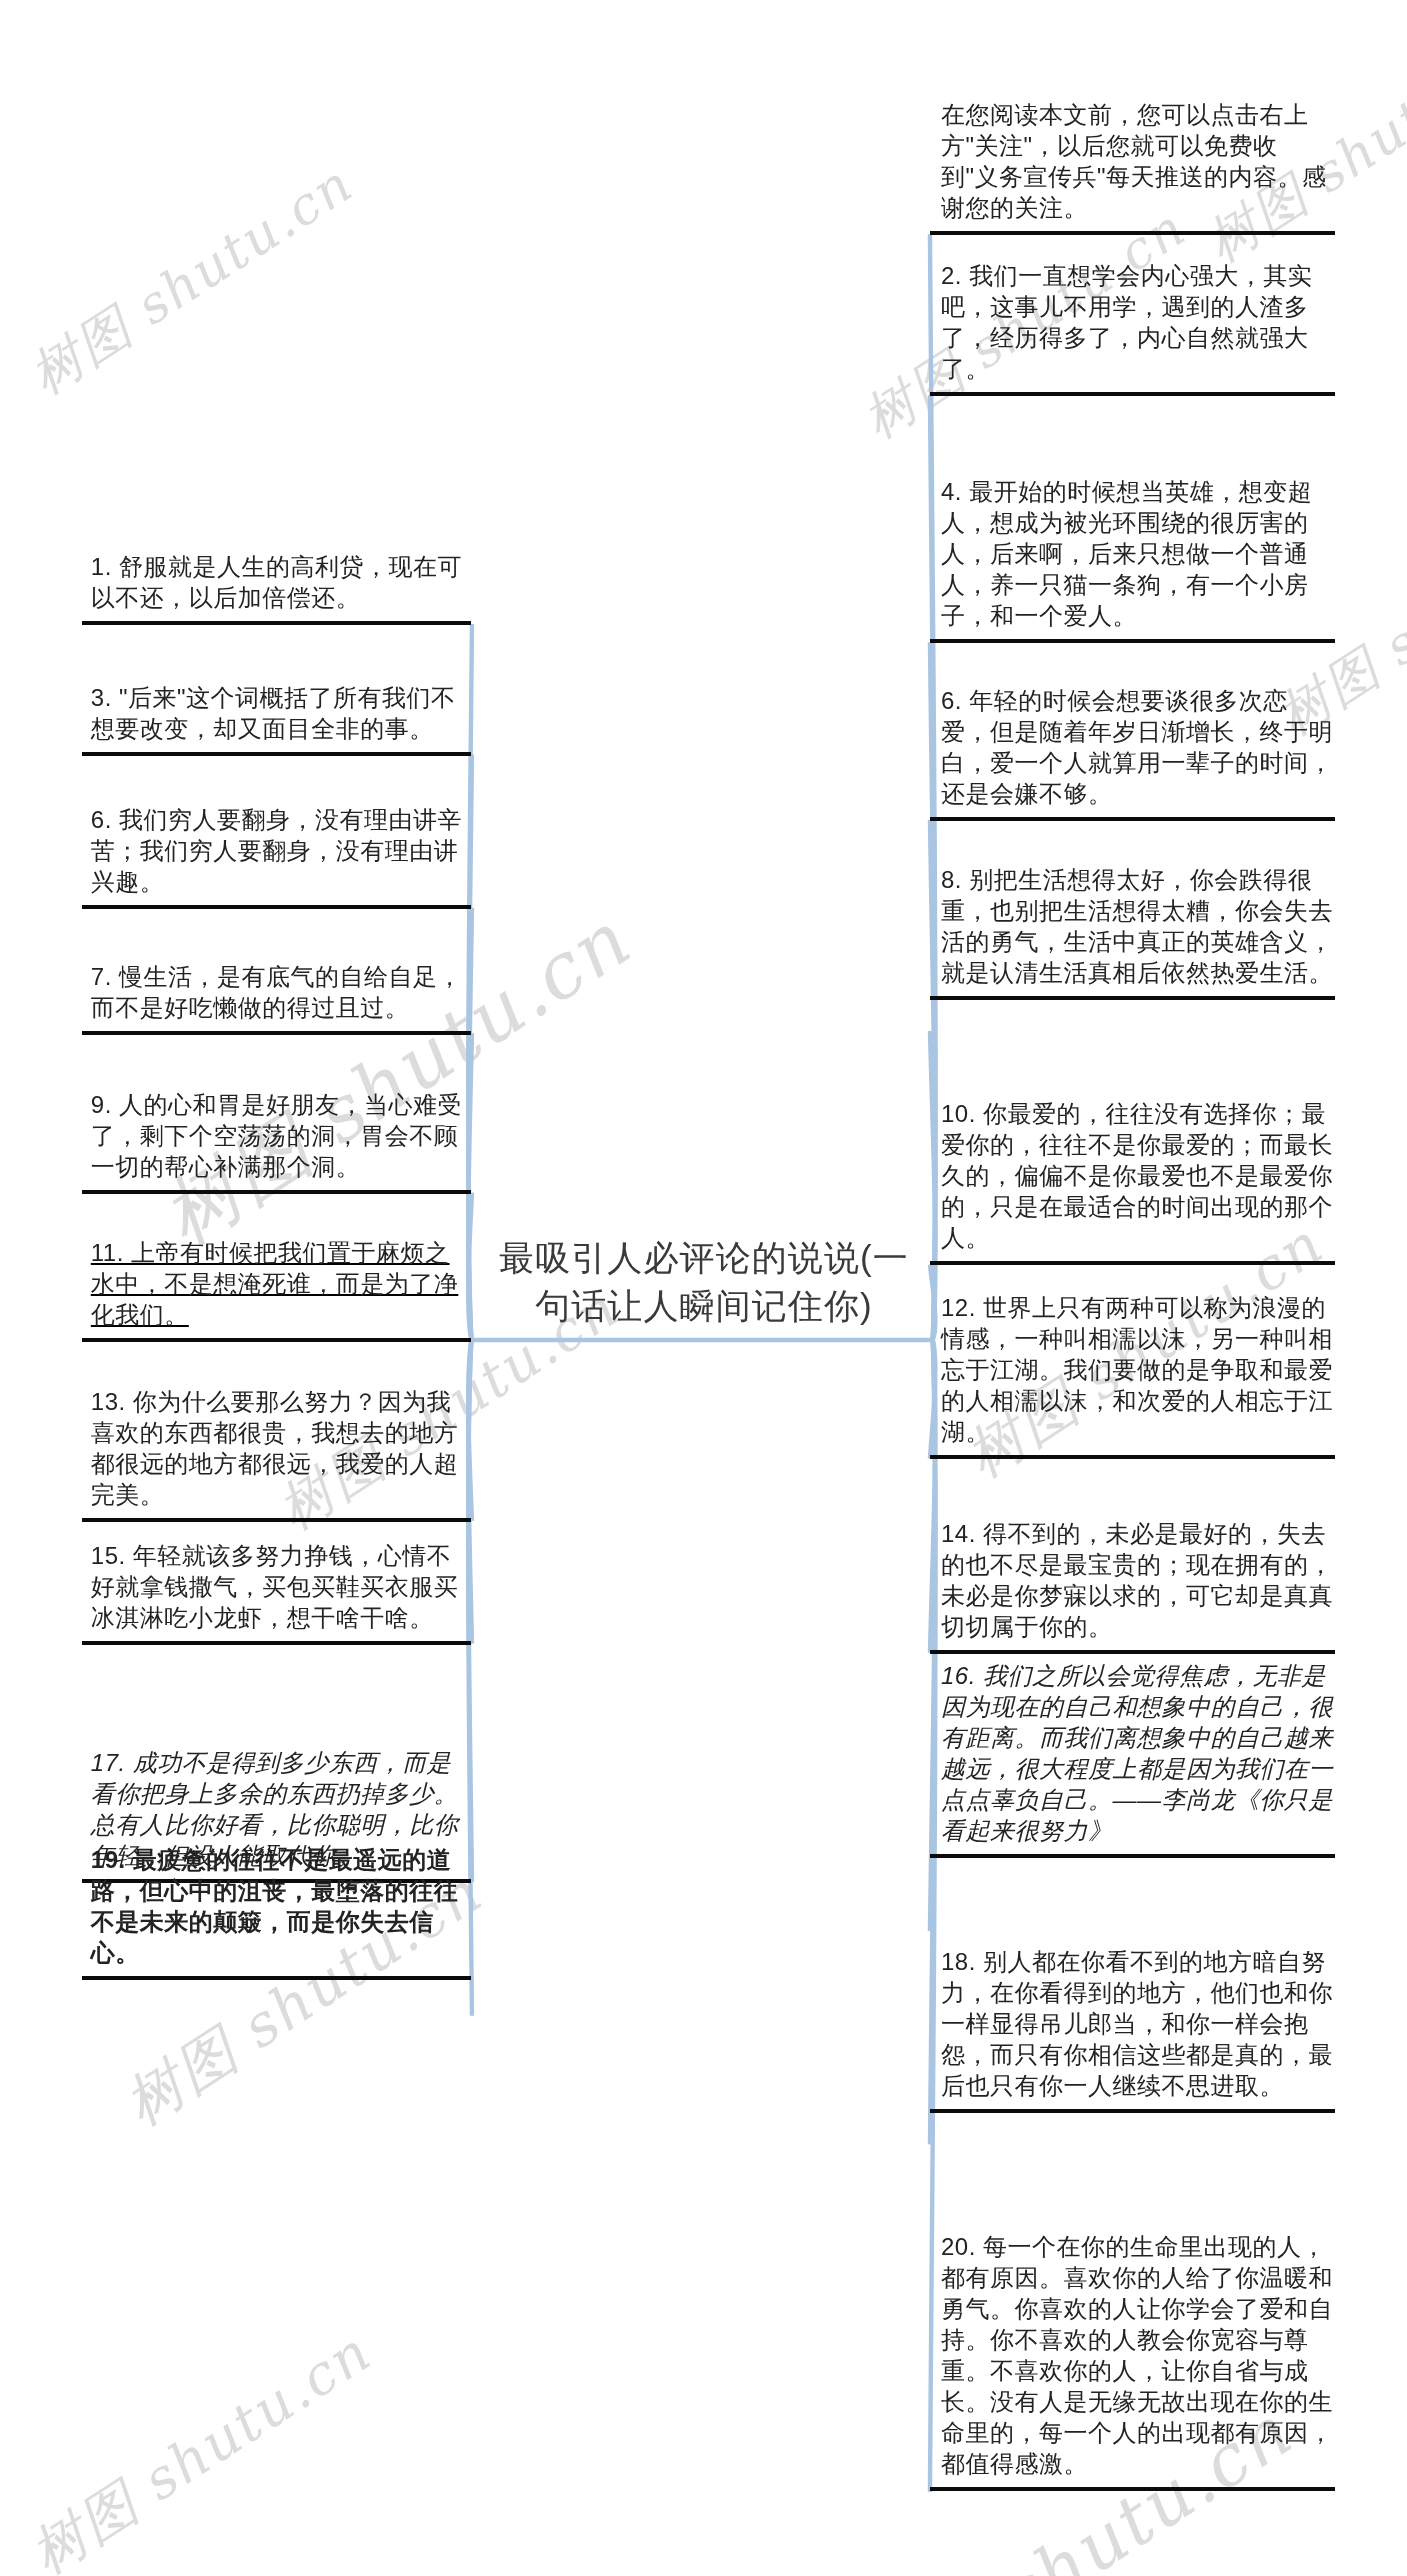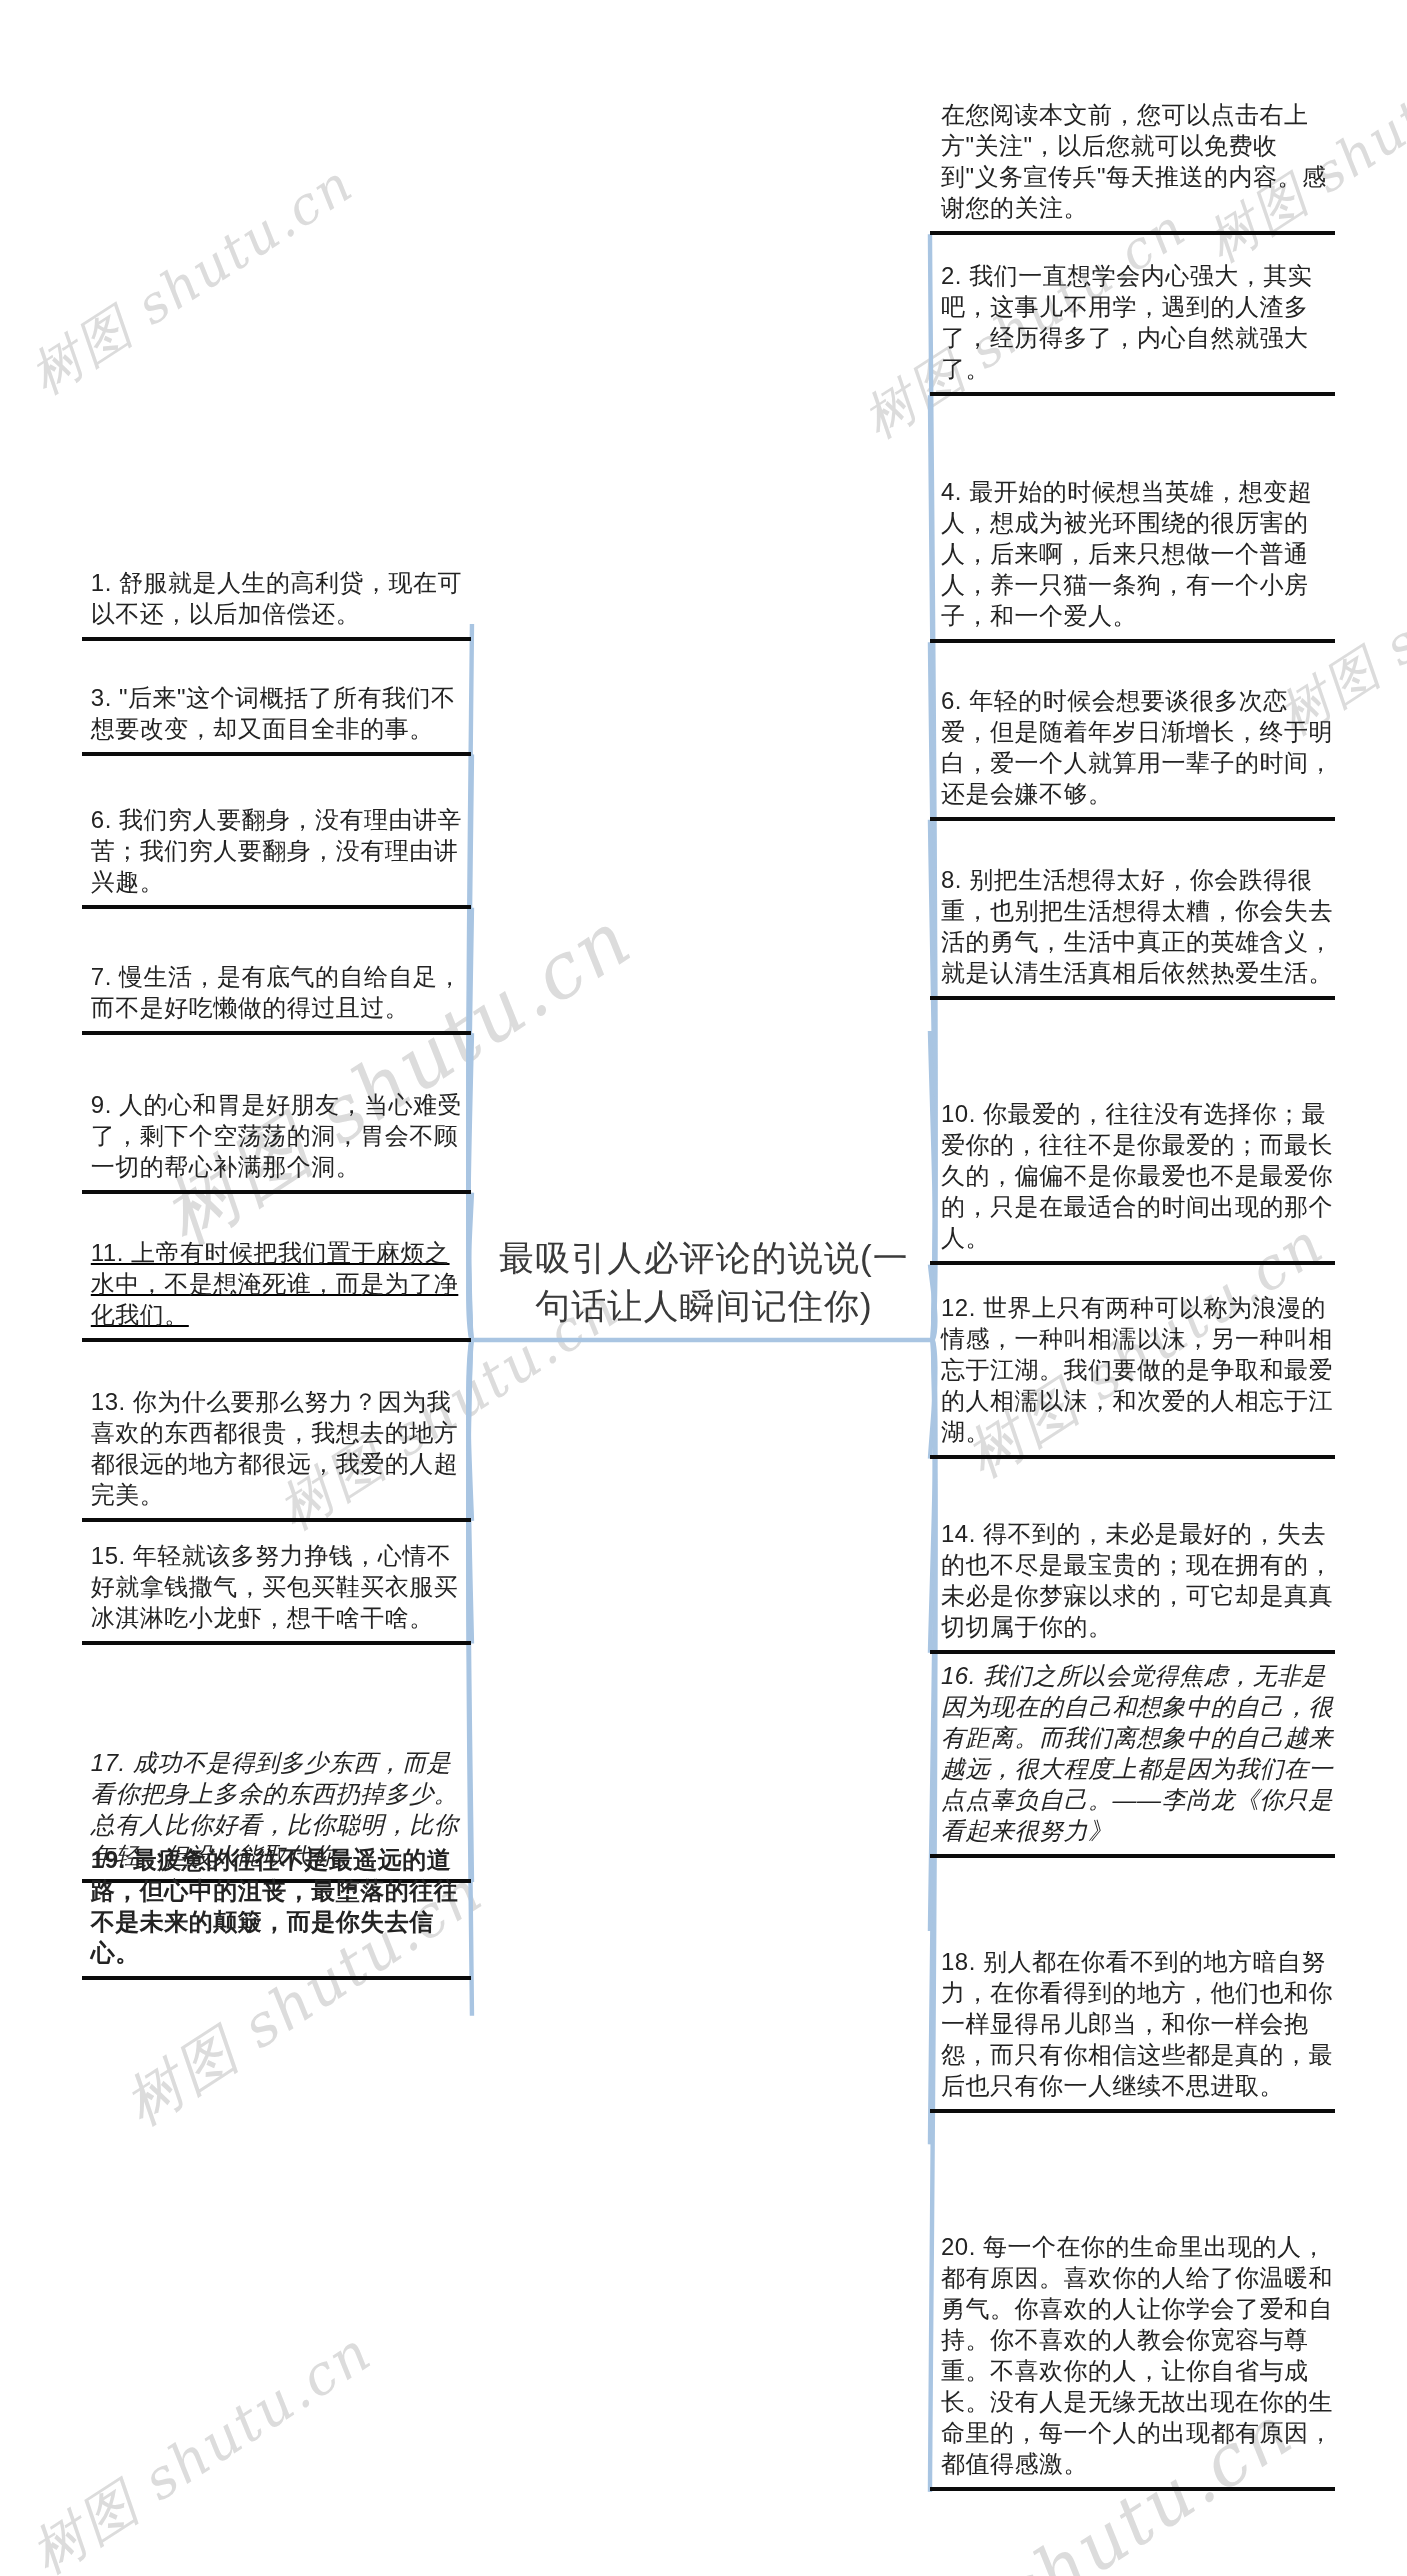--- a/index.html
+++ b/index.html
@@ -74,21 +74,21 @@
       <div class="watermark" style="left: 1193px; top: 220px; font-size: 52px;">树图 shutu.cn</div>
       <div class="watermark" style="left: 143px; top: 1182px; font-size: 77px;">树图 shutu.cn</div>
       <div class="watermark" style="left: 264px; top: 1485px; font-size: 55px;">树图 shutu.cn</div>
       <div class="watermark" style="left: 110px; top: 2078px; font-size: 58px;">树图 shutu.cn</div>
       <div class="watermark" style="left: 16.5px; top: 2529px; font-size: 55px;">树图 shutu.cn</div>
       <div class="watermark" style="left: 841px; top: 2656px; font-size: 71px;">树图 shutu.cn</div>
       <div class="watermark" style="left: 951px; top: 1430px; font-size: 58px;">树图 shutu.cn</div>
       <div class="watermark" style="left: 1265px; top: 693px; font-size: 52px;">树图 shutu.cn</div>
     </div>
   <div id="nodes-layer">
-      <div class="node left-node" style="top: 551px; margin-top: 16px;">
+      <div class="node left-node" style="top: 551px;">
         <div class="quote-text">1. 舒服就是人生的高利贷，现在可以不还，以后加倍偿还。</div>
         <div class="rule" style="background: rgb(11, 11, 11);"></div>
       </div>
       <div class="node left-node" style="top: 682px;">
         <div class="quote-text">3. "后来"这个词概括了所有我们不想要改变，却又面目全非的事。</div>
         <div class="rule" style="background: rgb(11, 11, 11);"></div>
       </div>
       <div class="node left-node" style="top: 804px;">
         <div class="quote-text">6. 我们穷人要翻身，没有理由讲辛苦；我们穷人要翻身，没有理由讲兴趣。</div>
         <div class="rule" style="background: rgb(11, 11, 11);"></div>

